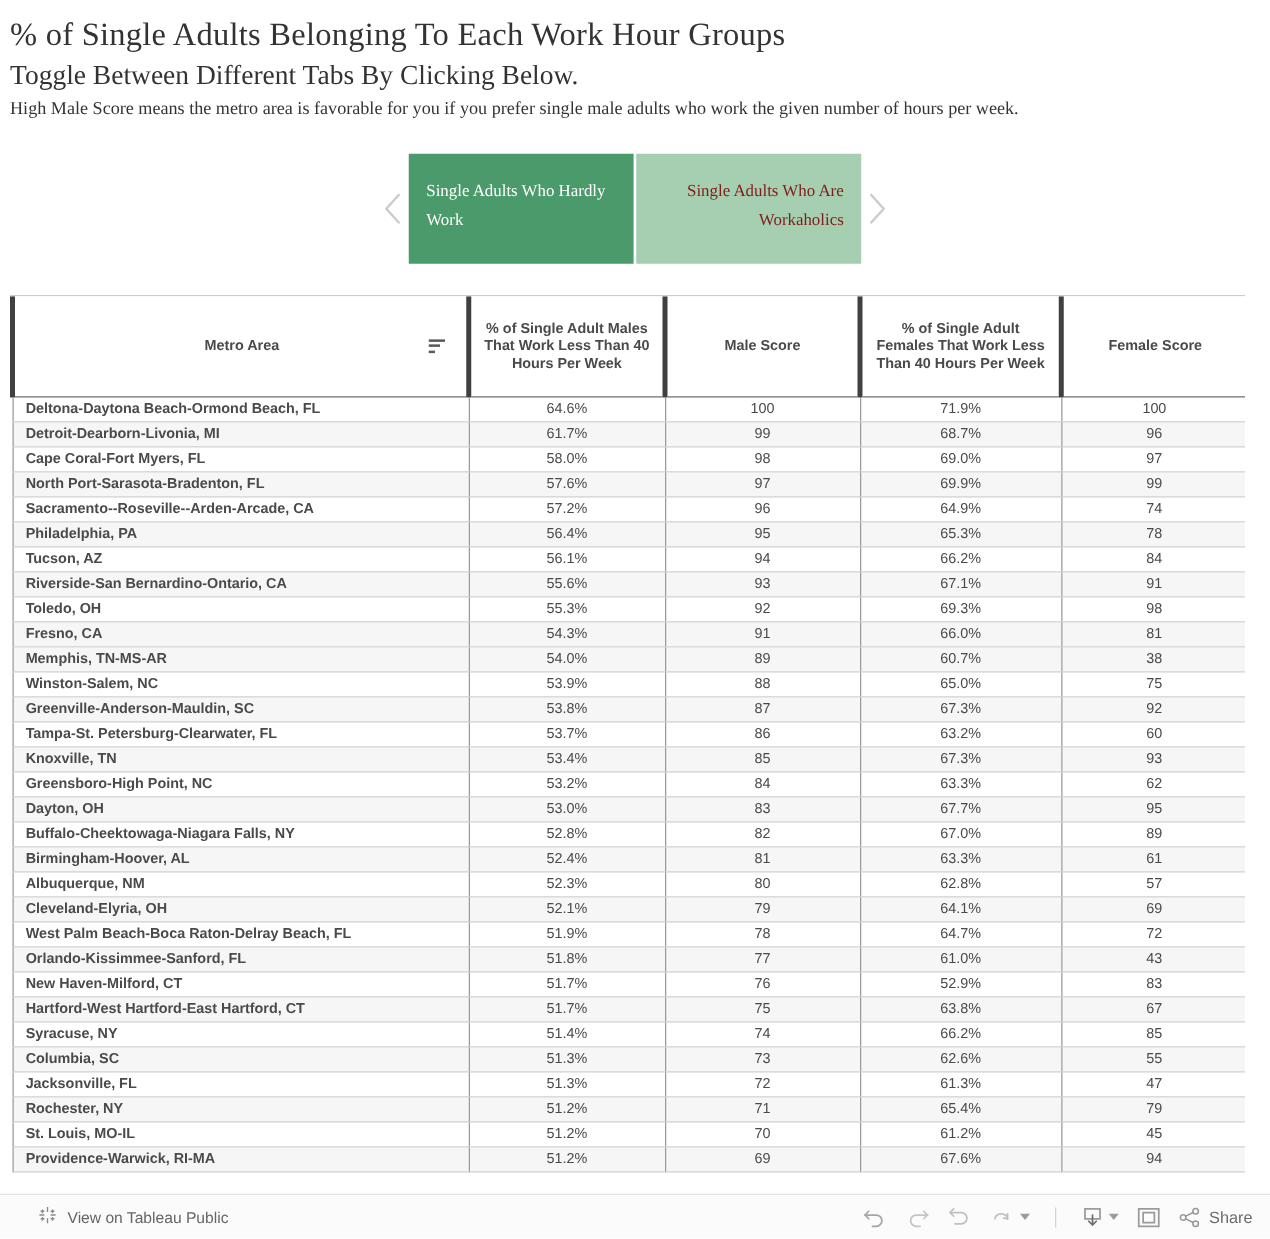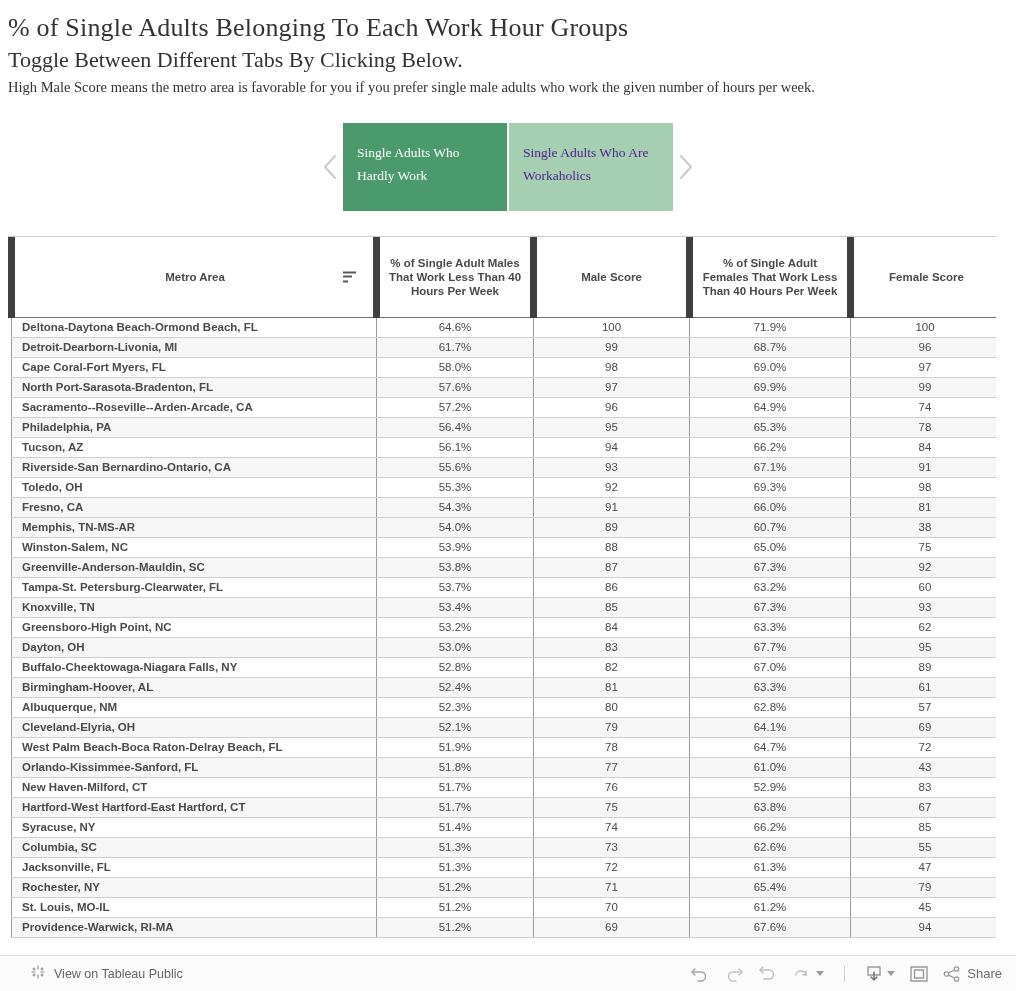--- a/index.html
+++ b/index.html
@@ -50,31 +50,31 @@
   }
   .chevron {
     width: 26px; height: 40px;
     display: flex; align-items: center; justify-content: center;
     color: #cccccc;
     user-select: none;
   }
   .chevron svg { display:block; }
   .tab-strip { display: flex; }
   .tab {
-    width: 164px;
+    width: 180px;
     height: 88px;
     padding: 18px 14px 0 14px;
     font-family: "Liberation Serif", serif;
     font-size: 13.5px;
     line-height: 23px;
     text-align: left;
     cursor: pointer;
   }
   .tab.active { background: #4a9a6b; color: #ffffff; }
-  .tab.inactive { background: #a6ceb0; color: #4c1d95; }
+  .tab.inactive { background: #a6ceb0; color: #7f1d1d; text-align: right; }
   .tab-gap { width: 2px; background: #ffffff; }
 
   
   .table-wrap {
     position: absolute;
     left: 8px;
     top: 236px;
     width: 988px;
     height: 716px;
     overflow: hidden;
@@ -89,21 +89,21 @@
   table.grid col.c0 { width: 365px; }
   table.grid col.c1 { width: 157px; }
   table.grid col.c2 { width: 156px; }
   table.grid col.c3 { width: 161px; }
   table.grid col.c4 { width: 149px; }
 
   thead th {
     height: 80px;
     vertical-align: middle;
     background: #ffffff;
-    border-left: 7px solid #404040;
+    border-left: 4px solid #404040;
     border-right: 1px solid #9a9a9a;
     border-bottom: 1px solid #6f6f6f;
     font-size: 11.5px;
     font-weight: bold;
     color: #4a4a4a;
     line-height: 14px;
     padding: 4px 8px;
   }
   thead th.first {
     text-align: center;

